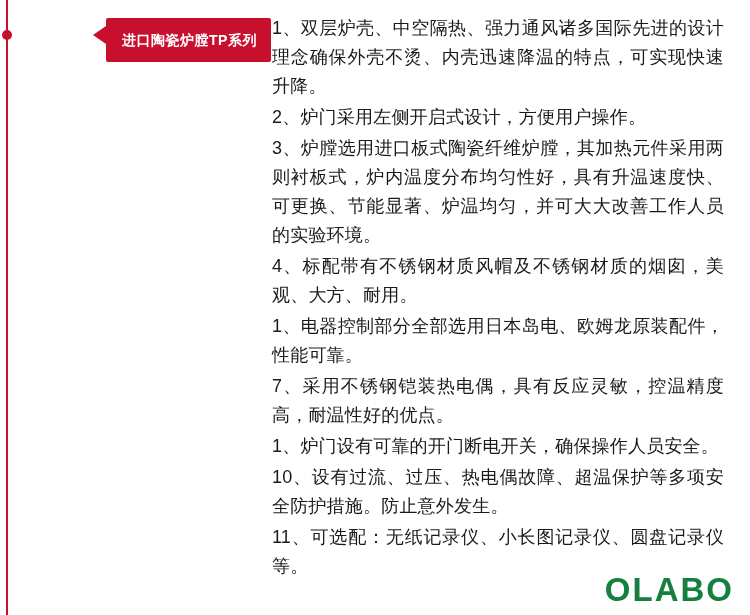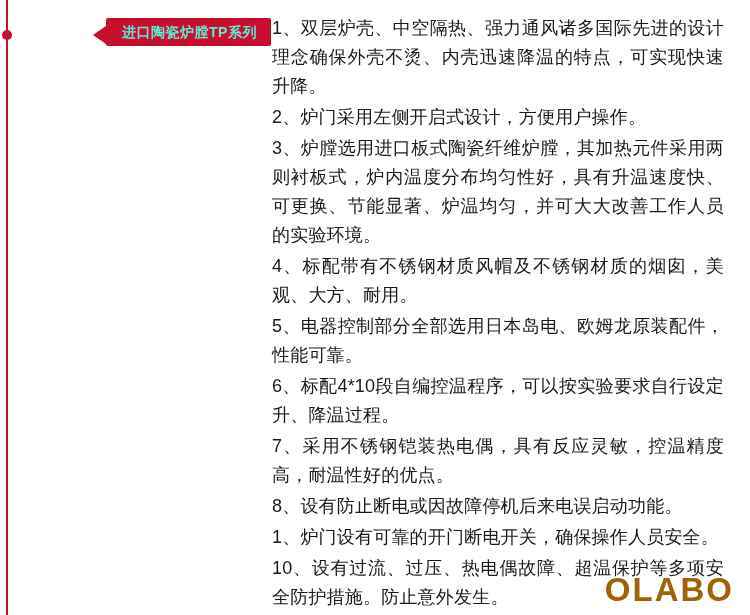--- a/index.html
+++ b/index.html
@@ -37,23 +37,23 @@
     width: 10px;
     height: 10px;
     border-radius: 50%;
     background: #c8102e;
   }
   
   .banner {
     position: absolute;
     left: 106px;
     top: 18px;
-    height: 28px;
+    height: 44px;
     background: #c8102e;
-    color: #5eead4;
+    color: #ffffff;
     display: flex;
     align-items: center;
     padding: 0 14px 0 16px;
     box-sizing: border-box;
     border-radius: 2px;
     font-size: 14px;
     font-weight: bold;
     letter-spacing: 0.5px;
     white-space: nowrap;
   }
@@ -88,21 +88,21 @@
     text-justify: inter-ideograph;
     letter-spacing: 0.2px;
   }
   
   .watermark {
     position: absolute;
     right: 16px;
     bottom: 6px;
     font-size: 33px;
     font-weight: bold;
-    color: #a16207;
+    color: #15803d;
     letter-spacing: 2px;
     font-family: "Liberation Sans", "DejaVu Sans", sans-serif;
   }
 </style>
 </head>
 <body>
 
 <div id="page">
 
   <div class="left-rule"></div>
@@ -110,24 +110,22 @@
 
   <div class="banner">
     <span class="banner-text">进口陶瓷炉膛TP系列</span>
   </div>
 
   <div class="content">
     <p class="para">1、双层炉壳、中空隔热、强力通风诸多国际先进的设计理念确保外壳不烫、内壳迅速降温的特点，可实现快速升降。</p>
     <p class="para">2、炉门采用左侧开启式设计，方便用户操作。</p>
     <p class="para">3、炉膛选用进口板式陶瓷纤维炉膛，其加热元件采用两则衬板式，炉内温度分布均匀性好，具有升温速度快、可更换、节能显著、炉温均匀，并可大大改善工作人员的实验环境。</p>
     <p class="para">4、标配带有不锈钢材质风帽及不锈钢材质的烟囱，美观、大方、耐用。</p>
-    <p class="para">5、电器控制部分全部选用日本岛电、欧姆龙原装配件，性能可靠。</p>
-    <p class="para">6、标配4*10段自编控温程序，可以按实验要求自行设定升、降温过程。</p>
+    <p class="para">1、电器控制部分全部选用日本岛电、欧姆龙原装配件，性能可靠。</p>
     <p class="para">7、采用不锈钢铠装热电偶，具有反应灵敏，控温精度高，耐温性好的优点。</p>
-    <p class="para">8、设有防止断电或因故障停机后来电误启动功能。</p>
     <p class="para">1、炉门设有可靠的开门断电开关，确保操作人员安全。</p>
     <p class="para">10、设有过流、过压、热电偶故障、超温保护等多项安全防护措施。防止意外发生。</p>
     <p class="para">11、可选配：无纸记录仪、小长图记录仪、圆盘记录仪等。</p>
 
   </div>
 
   <div class="watermark">OLABO</div>
 
 </div>
 

